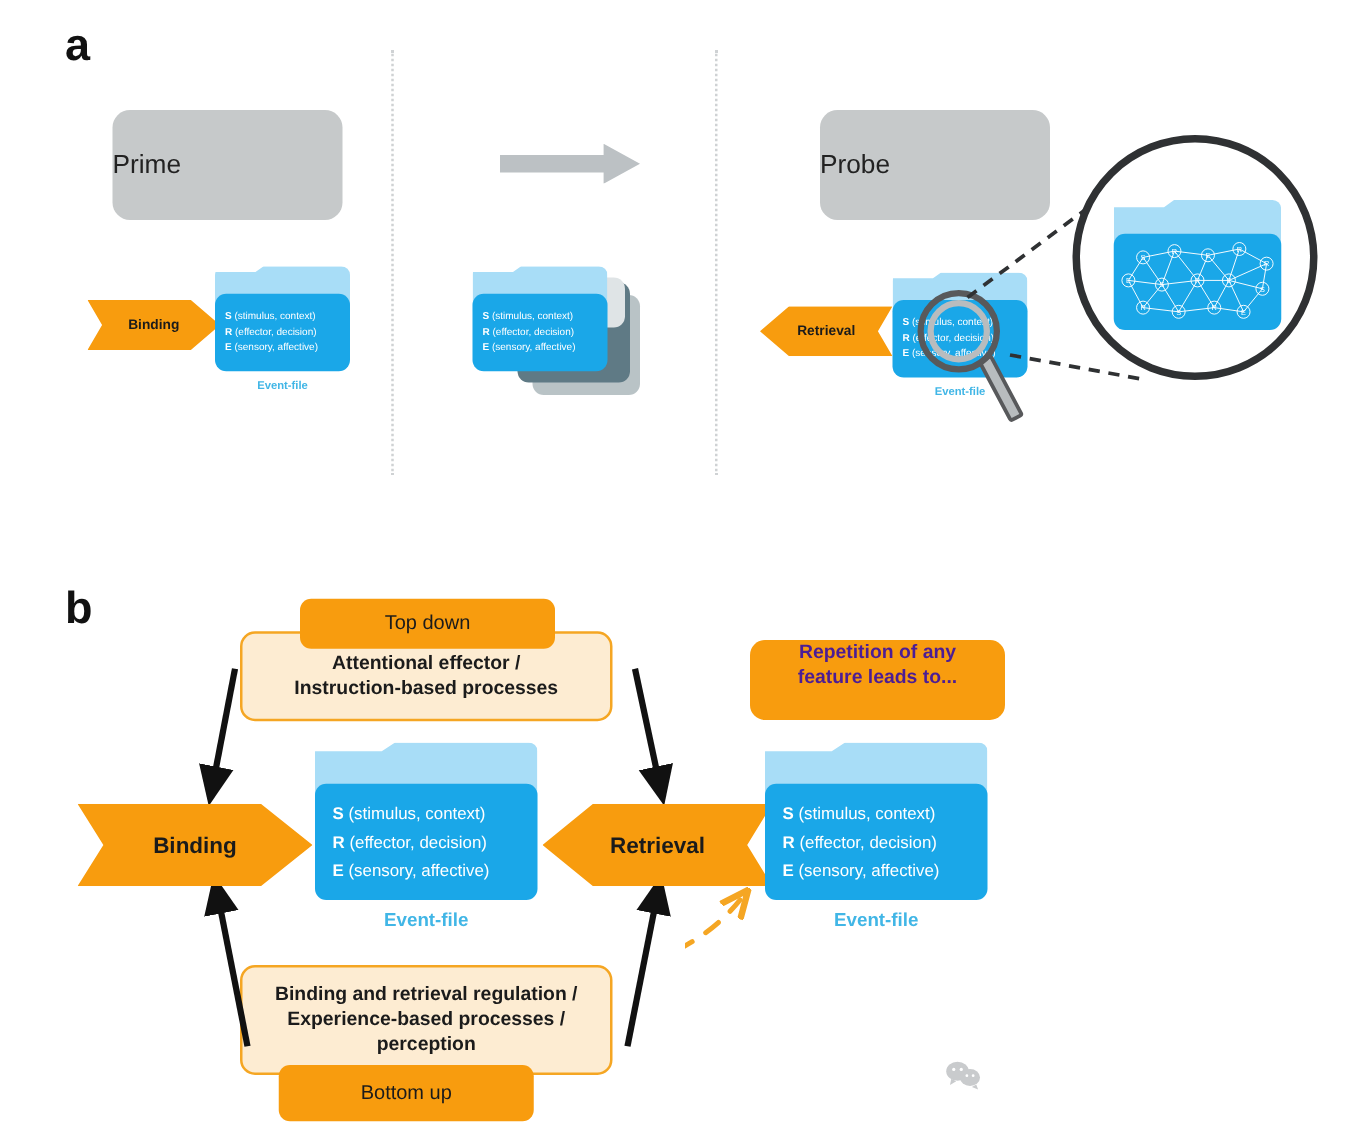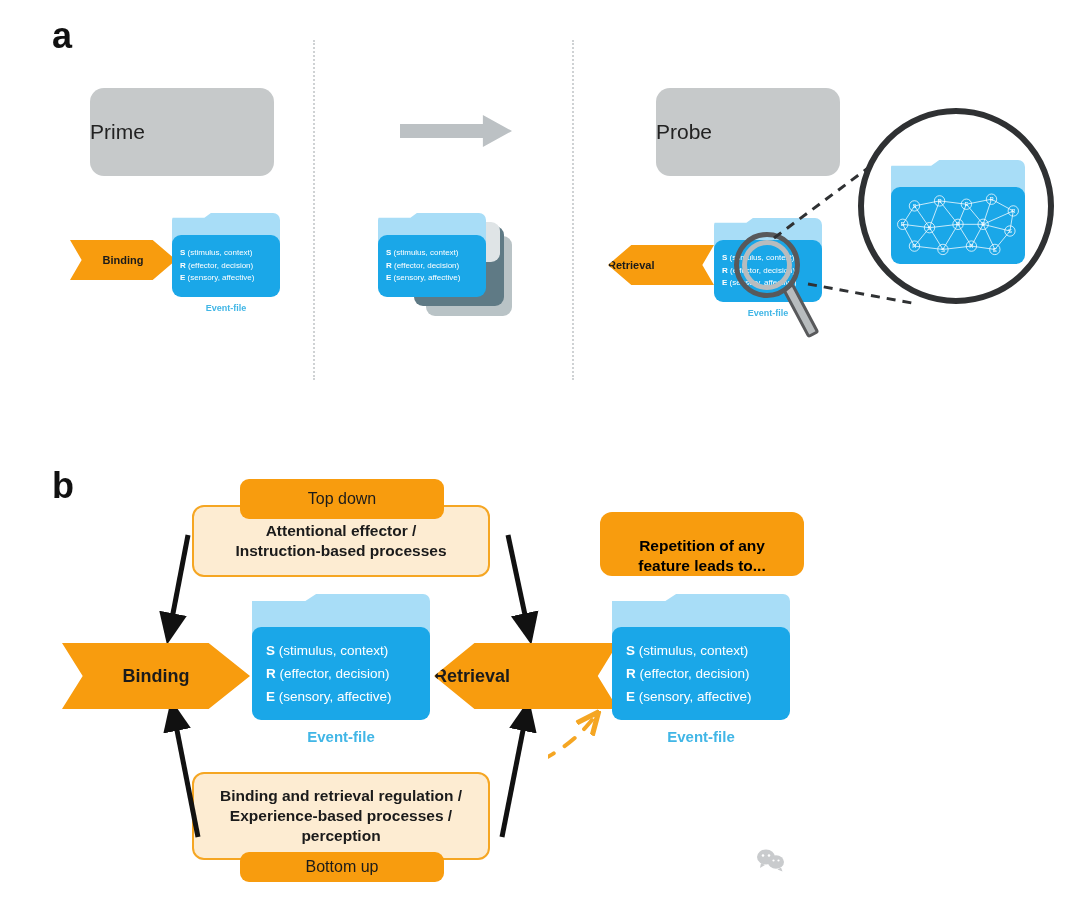--- a/index.html
+++ b/index.html
@@ -21,21 +21,21 @@
   
   .gray-arrow{background:#bcc1c4;
     clip-path:polygon(0% 28%,74% 28%,74% 0%,100% 50%,74% 100%,74% 72%,0% 72%);}
 
   
   .arrow-right{background:#f89c0e;
     clip-path:polygon(0% 0%,78% 0%,100% 50%,78% 100%,0% 100%,11% 50%);
     display:flex;align-items:center;justify-content:center;color:#1b1b1b;font-weight:bold;}
   .arrow-left{background:#f89c0e;
     clip-path:polygon(22% 0%,100% 0%,89% 50%,100% 100%,22% 100%,0% 50%);
-    display:flex;align-items:center;color:#1b1b1b;font-weight:bold;}
+    display:flex;align-items:center;justify-content:center;color:#1b1b1b;font-weight:bold;}
 
   
   .folder{position:absolute;}
   .folder .tab{position:absolute;left:0;top:0;width:100%;height:46%;
     background:#a8ddf7;border-radius:7px 7px 4px 4px;
     clip-path:polygon(0% 12%,30% 12%,36% 0%,100% 0%,100% 100%,0% 100%);}
   .folder .body{position:absolute;left:0;bottom:0;width:100%;height:74%;
     background:#1aa7e8;border-radius:9px;box-sizing:border-box;
     display:flex;flex-direction:column;justify-content:center;}
   .folder .body .ln{color:#ffffff;white-space:nowrap;}
@@ -62,22 +62,22 @@
   .net circle{fill:none;stroke:#ffffff;stroke-width:.9;}
   .net line{stroke:#ffffff;stroke-width:.9;}
 
   
   .cream-box{background:#fdecd2;border:2px solid #f5a623;border-radius:12px;
      box-sizing:border-box;display:flex;align-items:center;justify-content:center;
      text-align:center;color:#1b1b1b;font-weight:bold;line-height:1.28;}
   .orange-pill{background:#f89c0e;border-radius:9px;display:flex;
      align-items:center;justify-content:center;color:#1b1b1b;font-weight:normal;}
   .orange-callout{background:#f89c0e;border-radius:12px;display:flex;
-     align-items:flex-end;justify-content:center;text-align:center;
-     color:#000000;font-weight:bold;line-height:1.3;}
+     align-items:flex-start;justify-content:center;text-align:center;
+     color:#4c1d95;font-weight:bold;line-height:1.3;}
 
   
   .watermark{display:flex;align-items:center;gap:9px;color:#c9cbcd;font-size:23px;
      font-family:"DejaVu Sans",sans-serif;}
 </style>
 </head>
 <body>
 
 <div class="abs panel-letter" style="left:52px;top:18px;">a</div>
 
@@ -224,21 +224,21 @@
 </div>
 <div class="abs orange-pill" style="left:240px;top:479px;width:204px;height:40px;font-size:16px;">
   <span>Top down</span>
 </div>
 
 <div class="abs cream-box" style="left:192px;top:772px;width:298px;height:88px;font-size:15.5px;">
   <span style="white-space:pre-line;">Binding and retrieval regulation /
 Experience-based processes /
 perception</span>
 </div>
-<div class="abs orange-pill" style="left:240px;top:852px;width:204px;height:30px;font-size:16px;">
+<div class="abs orange-pill" style="left:223px;top:852px;width:204px;height:45px;font-size:16px;">
   <span>Bottom up</span>
 </div>
 
 <svg class="abs" style="left:150px;top:525px;width:420px;height:340px;" viewBox="0 0 420 340">
   <defs>
     <marker id="ah" markerWidth="7" markerHeight="7" refX="3.2" refY="3.4" orient="auto" markerUnits="strokeWidth">
       <path d="M0,0.6 L6.4,3.4 L0,6.2 z" fill="#111"></path>
     </marker>
   </defs>
 

